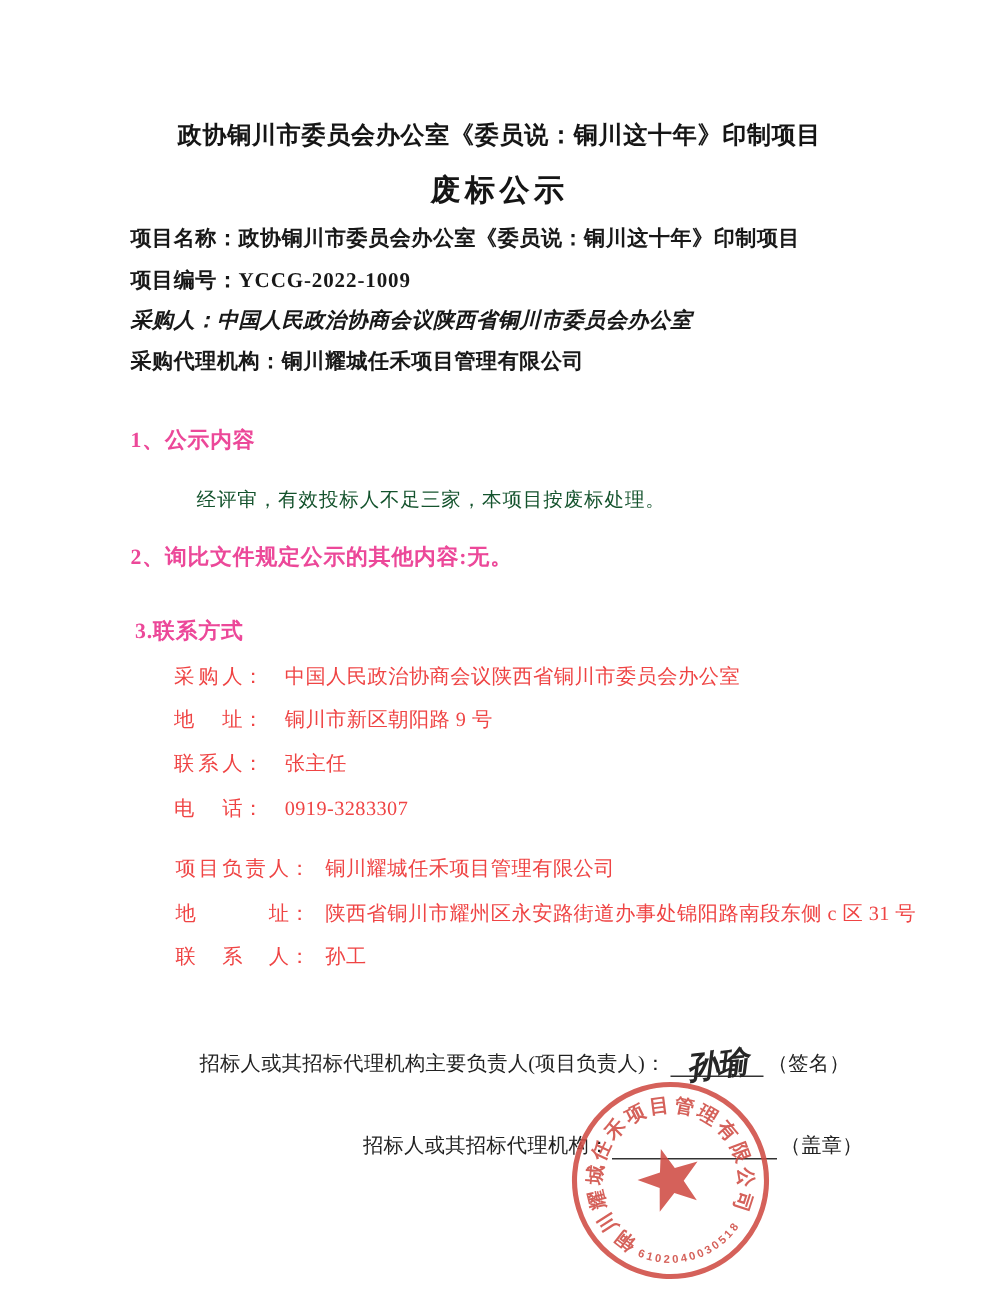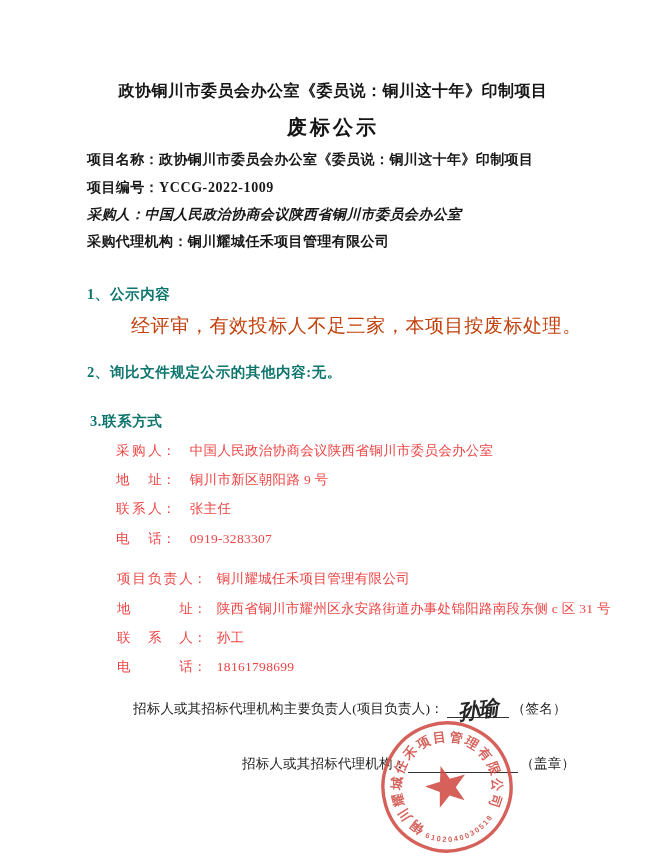--- a/index.html
+++ b/index.html
@@ -11,22 +11,22 @@
     font-family:"Liberation Serif","DejaVu Serif",serif;
     color:#1e1e1e;
     padding-left:28px;
   }
   .ln{position:absolute;white-space:nowrap;line-height:1.25;}
   .center{left:0;width:666px;text-align:center;}
   .doc-title{font-size:16px;font-weight:700;letter-spacing:0.5px;color:#151515;}
   .doc-subtitle{font-size:20px;font-weight:700;letter-spacing:3px;color:#151515;}
   .fieldline{font-size:14px;font-weight:700;color:#181818;letter-spacing:0.4px;}
   .fieldline .val-mono{font-weight:600;font-family:"Liberation Serif","DejaVu Serif",serif;letter-spacing:0.6px;}
-  .sec-head{font-size:14.5px;font-weight:700;color:#0f766e;letter-spacing:0.6px;}
-  .bodytext{font-size:19px;color:#c2410c;letter-spacing:0.6px;}
+  .sec-head{font-size:14.5px;font-weight:700;color:#ec4899;letter-spacing:0.6px;}
+  .bodytext{font-size:13px;color:#14532d;letter-spacing:0.6px;margin-top:11px;}
   .crow{font-size:13.5px;color:#ef4444;letter-spacing:0.3px;}
   .jlabel{display:inline-block;text-align:justify;text-align-last:justify;vertical-align:bottom;}
   .w3{width:46px;}
   .w6{width:76px;}
   .cval{margin-left:14px;}
   .cval2{margin-left:10px;}
   .sigline{font-size:13.5px;color:#222;letter-spacing:0.2px;}
   .sig-underline{
     display:inline-block;width:62px;height:18px;
     border-bottom:1.4px solid #333;
@@ -89,23 +89,20 @@
 
   <div class="ln crow" style="top:571px;left:117px;">
     <span class="jlabel w6">项目负责人</span><span>：</span><span class="cval2">铜川耀城任禾项目管理有限公司</span>
   </div>
   <div class="ln crow" style="top:601px;left:117px;">
     <span class="jlabel w6">地址</span><span>：</span><span class="cval2">陕西省铜川市耀州区永安路街道办事处锦阳路南段东侧 c 区 31 号</span>
   </div>
   <div class="ln crow" style="top:630px;left:117px;">
     <span class="jlabel w6">联系人</span><span>：</span><span class="cval2">孙工</span>
   </div>
-  <div class="ln crow" style="top:659px;left:117px;">
-    <span class="jlabel w6">电话</span><span>：</span><span class="cval2">18161798699</span>
-  </div>
 
   <div class="ln sigline" style="top:699px;left:133px;">
     <span>招标人或其招标代理机构主要负责人(项目负责人)：</span><span class="sig-underline"><span class="hand">孙瑜</span></span><span>（签名）</span>
   </div>
 
   <div class="ln sigline" style="top:756px;left:242px;">
     <span>招标人或其招标代理机构：</span><span class="blank-underline"></span><span>（盖章）</span>
   </div>
 
   <svg class="stamp-svg" viewBox="-95 -95 190 190">

